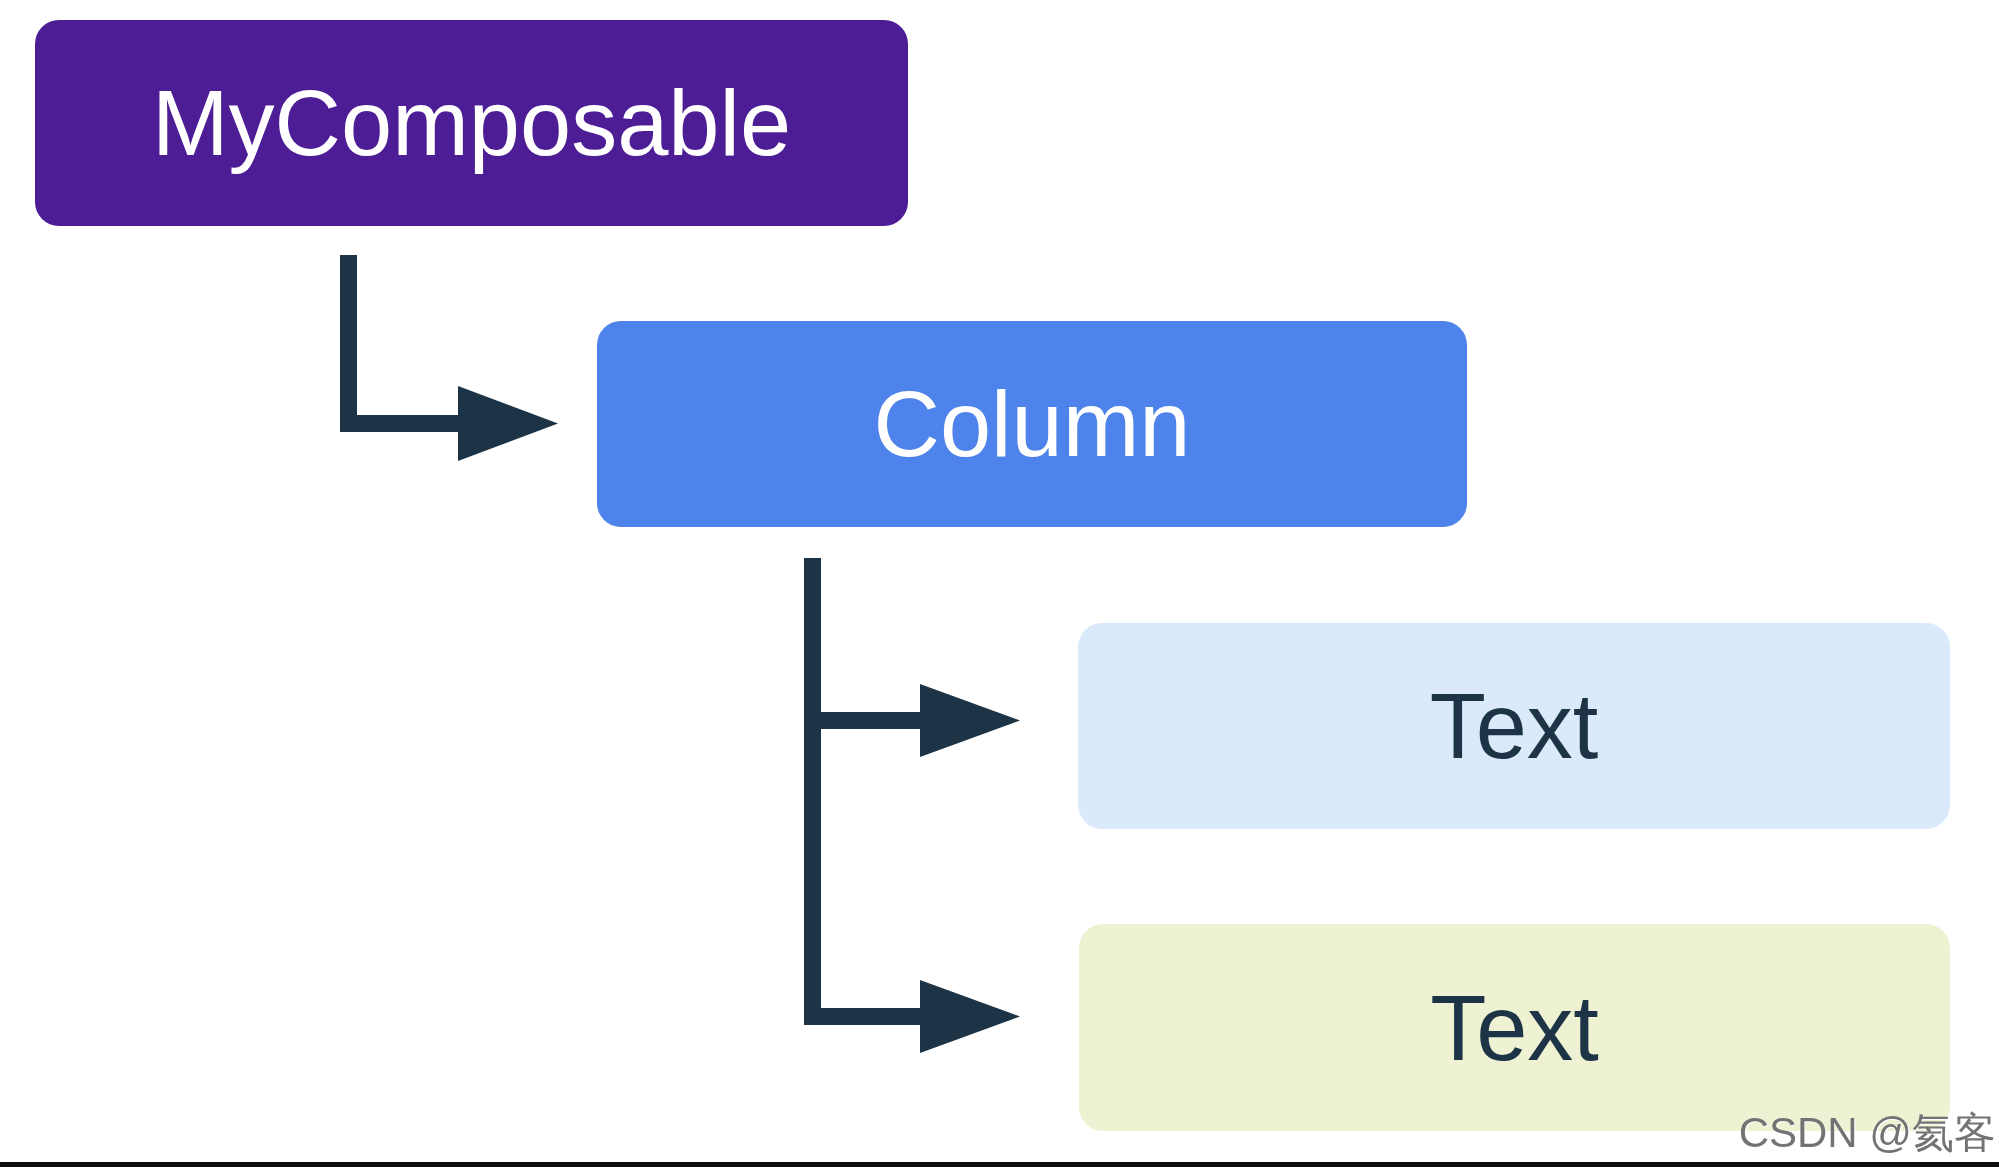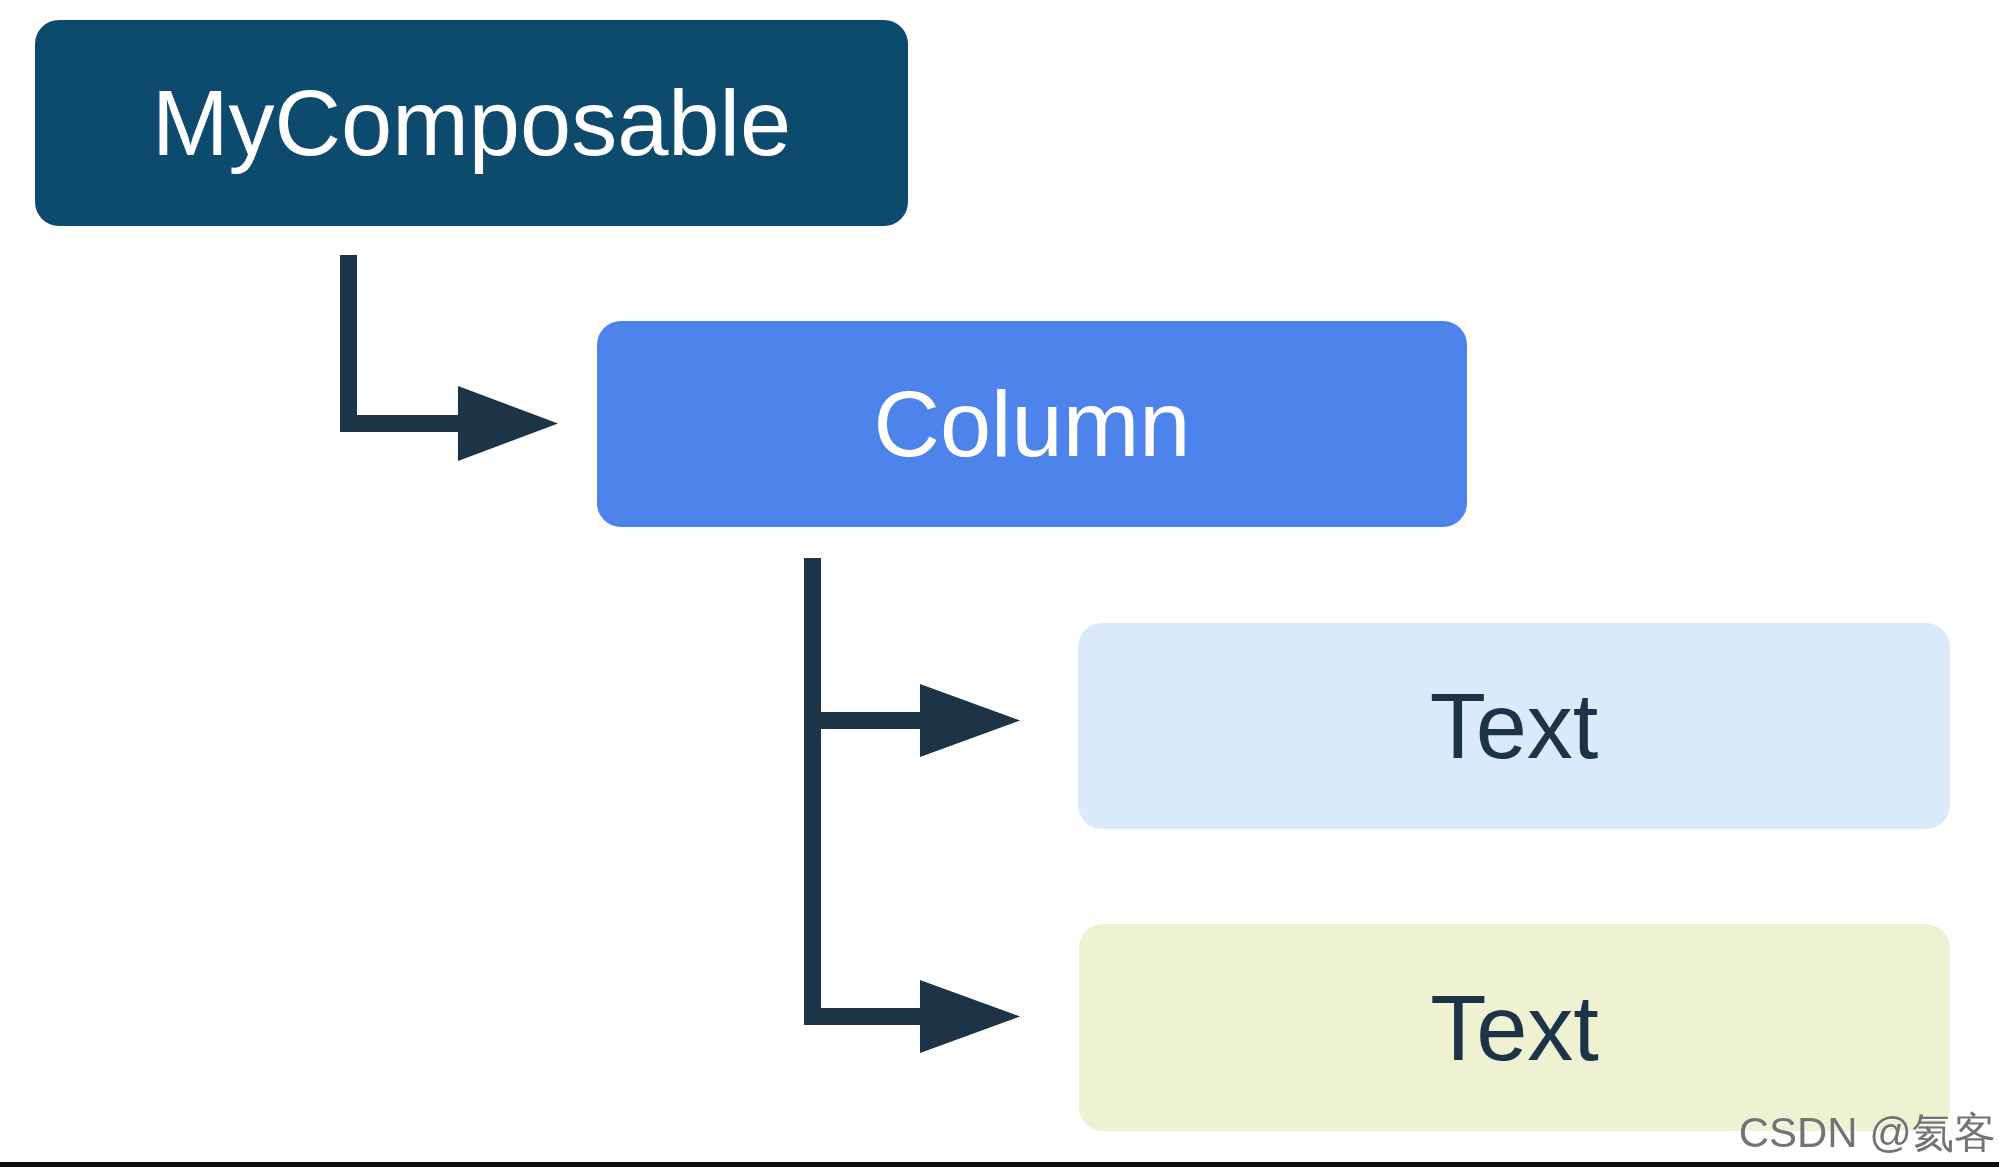--- a/index.html
+++ b/index.html
@@ -63,21 +63,21 @@
     </g>
     <g fill="#1C3446">
       <rect x="804" y="558" width="17" height="467"></rect>
       <rect x="804" y="712" width="116" height="17"></rect>
       <polygon points="920,684 920,757 1020,720.5"></polygon>
       <rect x="804" y="1008" width="116" height="17"></rect>
       <polygon points="920,980 920,1053 1020,1016.5"></polygon>
     </g>
   </svg>
 
-  <div class="node" id="node-root" style="background-color: #0c4a6e;">
+  <div class="node" id="node-root" style="background-color: #4c1d95;">
     <span style="color:#FFFFFF;">MyComposable</span>
   </div>
 
   <div class="node" id="node-column" style="background-color: rgb(78, 131, 235);">
     <span style="color:#FFFFFF;">Column</span>
   </div>
 
   <div class="node" id="node-text1" style="background-color: rgb(219, 234, 251);">
     <span style="color:#1C3446;">Text</span>
   </div>

